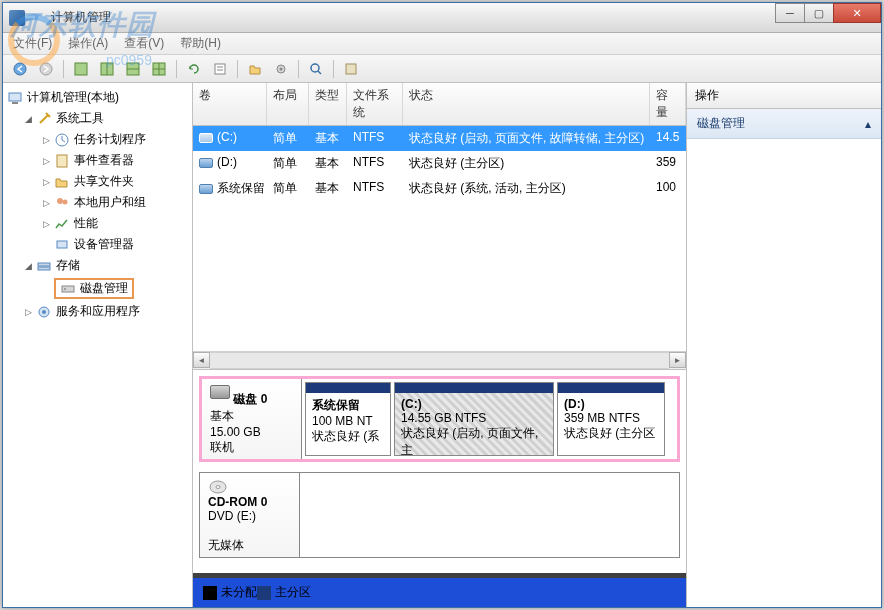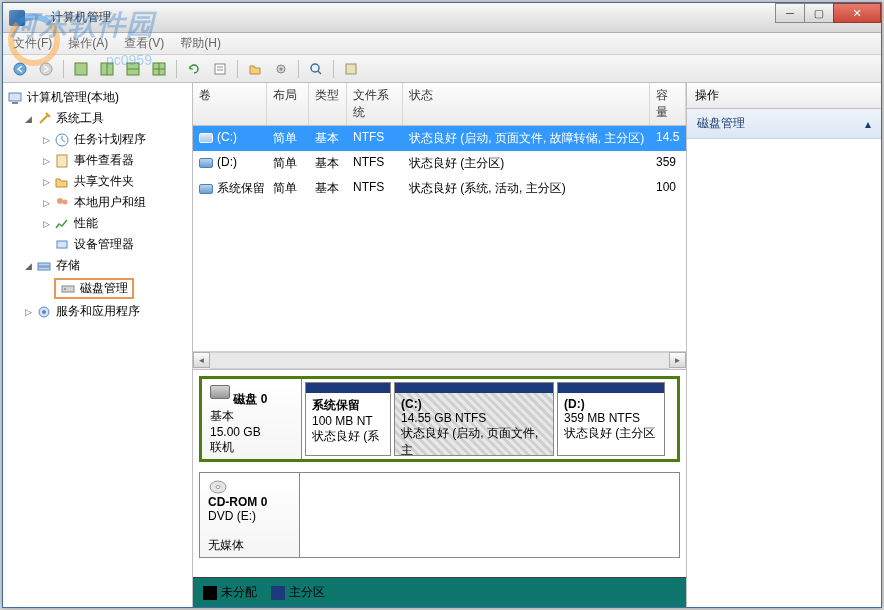--- a/index.html
+++ b/index.html
@@ -36,31 +36,31 @@
 .vol-header-cell { padding: 4px 6px; border-right: 1px solid #d8d8d8; color: #333; }
 .vol-row { display: flex; padding: 2px 0; }
 .vol-row.sel { background: #3399ff; color: #fff; }
 .vol-cell { padding: 2px 6px; white-space: nowrap; overflow: hidden; }
 .vol-icon { width: 14px; height: 10px; background: linear-gradient(180deg,#bcd5ee,#6a9fd4); border: 1px solid #5080b0; border-radius: 2px; margin-right: 4px; display: inline-block; vertical-align: middle; }
 .vol-row.sel .vol-icon { background: linear-gradient(180deg,#dfeaf7,#a8c8e8); border-color: #fff; }
 .scroll-strip { height: 18px; background: #f0f0f0; border-top: 1px solid #d0d0d0; display: flex; }
 .scroll-thumb-h { width: 17px; height: 16px; background: linear-gradient(180deg,#fdfdfd,#d8d8d8); border: 1px solid #b0b0b0; display:flex; align-items:center; justify-content:center; font-size:8px; color:#666;}
 .scroll-track-h { flex:1; background:#e8e8e8; border-top:1px solid #d0d0d0; border-bottom:1px solid #d0d0d0;}
 .disk-visual { flex: 1; overflow: auto; padding: 6px; background: #fff; }
-.disk-box { border: 3px solid #4d7c0f; margin-bottom: 10px; display: flex; height: 86px; }
+.disk-box { border: 3px solid #f9a8d4; margin-bottom: 10px; display: flex; height: 86px; }
 .disk-left { width: 100px; border-right: 1px solid #888; padding: 6px 8px; background: linear-gradient(180deg,#fff,#f5f5f5); }
 .disk-left .dicon { width: 20px; height: 14px; background: linear-gradient(180deg,#d5d5d5,#989898); border: 1px solid #707070; border-radius: 2px; margin-bottom: 4px; display:inline-block; }
 .disk-left b { font-weight: bold; }
 .disk-partitions { flex: 1; display: flex; padding: 3px; gap: 3px; }
 .partition { flex-shrink: 0; border: 1px solid #888; padding: 4px 6px; overflow: hidden; position: relative; }
 .partition .phead { height: 10px; background: #1c3a7a; margin: -4px -6px 4px -6px; }
 .partition.hatched { background: repeating-linear-gradient(45deg, #e8e8e8 0px, #e8e8e8 3px, #d0d0d0 3px, #d0d0d0 6px); }
 .partition b { font-weight: bold; }
 .cdrom-box { border: 1px solid #888; display: flex; height: 86px; }
-.legend { border-top: 1px solid #404040; padding: 6px 10px; display: flex; align-items: center; gap: 14px; background: #0f766e; }
+.legend { border-top: 5px solid #404040; padding: 6px 10px; display: flex; align-items: center; background: #1d4ed8; }
 .legend-sw { width: 14px; height: 14px; display: inline-block; vertical-align: middle; margin-right: 4px; }
 .right-panel { width: 194px; background: #fff; }
 .right-header { background: linear-gradient(180deg,#fdfdfd,#ececec); border-bottom: 1px solid #c0c0c0; padding: 4px 8px; font-weight: normal; }
 .right-item { background: linear-gradient(180deg,#eef3fa,#dce7f4); border-bottom: 1px solid #c5d4e6; padding: 6px 10px; display: flex; justify-content: space-between; align-items: center; color: #1a3d6e; }
 .right-sub { padding: 8px 18px; display: flex; justify-content: space-between; align-items: center; }
 .watermark { position: absolute; top: 6px; left: 10px; font-size: 28px; font-weight: bold; color: rgba(40,120,200,0.35); font-style: italic; letter-spacing: 1px; pointer-events: none; z-index: 100; }
 .watermark-logo { position:absolute; top:14px; left:8px; width:52px; height:52px; border:6px solid rgba(255,165,60,0.5); border-radius:50%; border-top-color:rgba(60,150,230,0.5); z-index:99; pointer-events:none;}
 .watermark2 { position: absolute; top: 52px; left: 106px; font-size: 14px; font-weight: normal; color: rgba(60,150,230,0.4); pointer-events:none; z-index:100;}
 svg { display: block; }
 </style>

